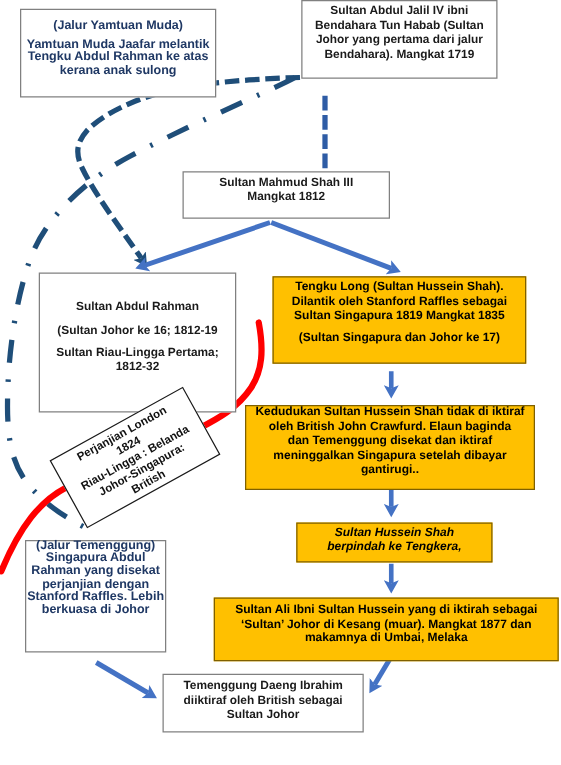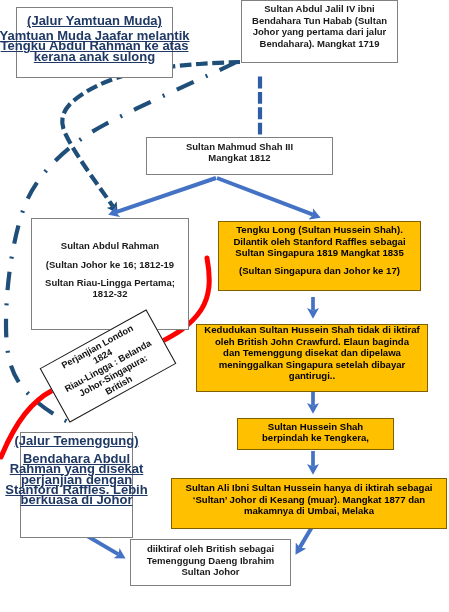--- a/index.html
+++ b/index.html
@@ -9,21 +9,21 @@
        align-items:center;justify-content:center;text-align:center;}
   .wbox{background:#ffffff;border:1px solid #808080;}
   .obox{background:#FFC000;border:1px solid #7F6000;color:#000;}
   .ln{display:block;white-space:nowrap;}
   .sp{display:block;}
   svg.layer{position:absolute;left:0;top:0;width:449px;height:612px;overflow:visible;}
   .wbox{font-size:9.5px;line-height:11.5px;color:#1a1a1a;font-weight:bold;}
   .wbox .sp{height:4.5px;}
   .obox{font-size:9.6px;line-height:11.5px;font-weight:bold;}
   .obox .sp{height:4.5px;}
-  .navy{color:#1F3864;font-weight:bold;font-size:13px;line-height:10.2px;text-decoration:underline;}
+  .navy{color:#1F3864;font-weight:bold;font-size:10px;line-height:10.2px;}
   .navy .sp{height:4.8px;}
   #b-yamtuan{padding-bottom:7px;}
   #b-rahman .sp{height:6.8px;}
   #b-tengkulong .sp{height:6px;}
   #b-jalurtem .sp{height:8px;}
   .rot{background:#fff;border:0.8px solid #1a1a1a;font-size:9.2px;line-height:11px;color:#111;font-weight:bold;}
 </style>
 </head>
 <body>
 
@@ -69,21 +69,21 @@
     <span class="ln">kerana anak sulong</span>
   </div>
 
   <div class="box wbox" style="left:241px;top:0;width:157px;height:63px;padding-bottom:11px;">
     <span class="ln">Sultan Abdul Jalil IV ibni</span>
     <span class="ln">Bendahara Tun Habab (Sultan</span>
     <span class="ln">Johor yang pertama dari jalur</span>
     <span class="ln">Bendahara). Mangkat 1719</span>
   </div>
 
-  <div class="box wbox" style="left:146px;top:137px;width:187px;height:38px;padding-bottom:8px;">
+  <div class="box wbox" style="left:146px;top:137px;width:166px;height:38px;padding-bottom:8px;">
     <span class="ln">Sultan Mahmud Shah III</span>
     <span class="ln">Mangkat 1812</span>
   </div>
 
   <div class="box wbox" id="b-rahman" style="left:31px;top:218px;width:158px;height:112px;padding-bottom:8px;">
     <span class="ln">Sultan Abdul Rahman</span>
     <span class="sp"></span>
     <span class="ln">(Sultan Johor ke 16; 1812-19</span>
     <span class="sp"></span>
     <span class="ln">Sultan Riau-Lingga Pertama;</span>
@@ -94,46 +94,46 @@
     <span class="ln">Tengku Long (Sultan Hussein Shah).</span>
     <span class="ln">Dilantik oleh Stanford Raffles sebagai</span>
     <span class="ln">Sultan Singapura 1819 Mangkat 1835</span>
     <span class="sp"></span>
     <span class="ln">(Sultan Singapura dan Johor ke 17)</span>
   </div>
 
   <div class="box obox" style="left:196px;top:324px;width:232px;height:68px;padding-bottom:10px;">
     <span class="ln">Kedudukan Sultan Hussein Shah tidak di iktiraf</span>
     <span class="ln">oleh British John Crawfurd. Elaun baginda</span>
-    <span class="ln">dan Temenggung disekat dan dipelawa</span>
+    <span class="ln">dan Temenggung disekat dan iktiraf</span>
     <span class="ln">meninggalkan Singapura setelah dibayar</span>
     <span class="ln">gantirugi..</span>
   </div>
 
-  <div class="box obox" style="left:237px;top:418px;width:157px;height:32px;padding-bottom:4px;">
+  <div class="box obox" style="left:237px;top:418px;width:157px;height:32px;padding-bottom:4px;font-style:italic;">
     <span class="ln">Sultan Hussein Shah</span>
     <span class="ln">berpindah ke Tengkera,</span>
   </div>
 
   <div class="box obox" style="left:171px;top:478px;width:276px;height:51px;padding-bottom:8px;">
-    <span class="ln">Sultan Ali Ibni Sultan Hussein hanya di iktirah sebagai</span>
+    <span class="ln">Sultan Ali Ibni Sultan Hussein yang di iktirah sebagai</span>
     <span class="ln">‘Sultan’ Johor di Kesang (muar). Mangkat 1877 dan</span>
     <span class="ln">makamnya di Umbai, Melaka</span>
   </div>
 
   <div class="box wbox" style="left:130px;top:539px;width:161px;height:47px;padding-bottom:4px;">
+    <span class="ln">Temenggung Daeng Ibrahim</span>
     <span class="ln">diiktiraf oleh British sebagai</span>
-    <span class="ln">Temenggung Daeng Ibrahim</span>
     <span class="ln">Sultan Johor</span>
   </div>
 
-  <div class="box wbox navy" id="b-jalurtem" style="left:20px;top:432px;width:113px;height:106px;padding-bottom:29px;align-items:center;">
+  <div class="box wbox navy" id="b-jalurtem" style="left:20px;top:432px;width:113px;height:90px;padding-bottom:29px;align-items:center;">
     <span class="ln">(Jalur Temenggung)</span>
     <span class="sp"></span>
-    <span class="ln">Bendahara Abdul</span>
+    <span class="ln">Singapura Abdul</span>
     <span class="ln">Rahman yang disekat</span>
     <span class="ln">perjanjian dengan</span>
     <span class="ln">Stanford Raffles. Lebih</span>
     <span class="ln">berkuasa di Johor</span>
   </div>
 
   <div class="box rot" id="b-perjanjian" style="left:47px;top:335px;width:122px;height:62px;transform:rotate(-29deg);">
     <span class="ln">Perjanjian London</span>
     <span class="ln">1824</span>
     <span class="ln">Riau-Lingga : Belanda</span>

